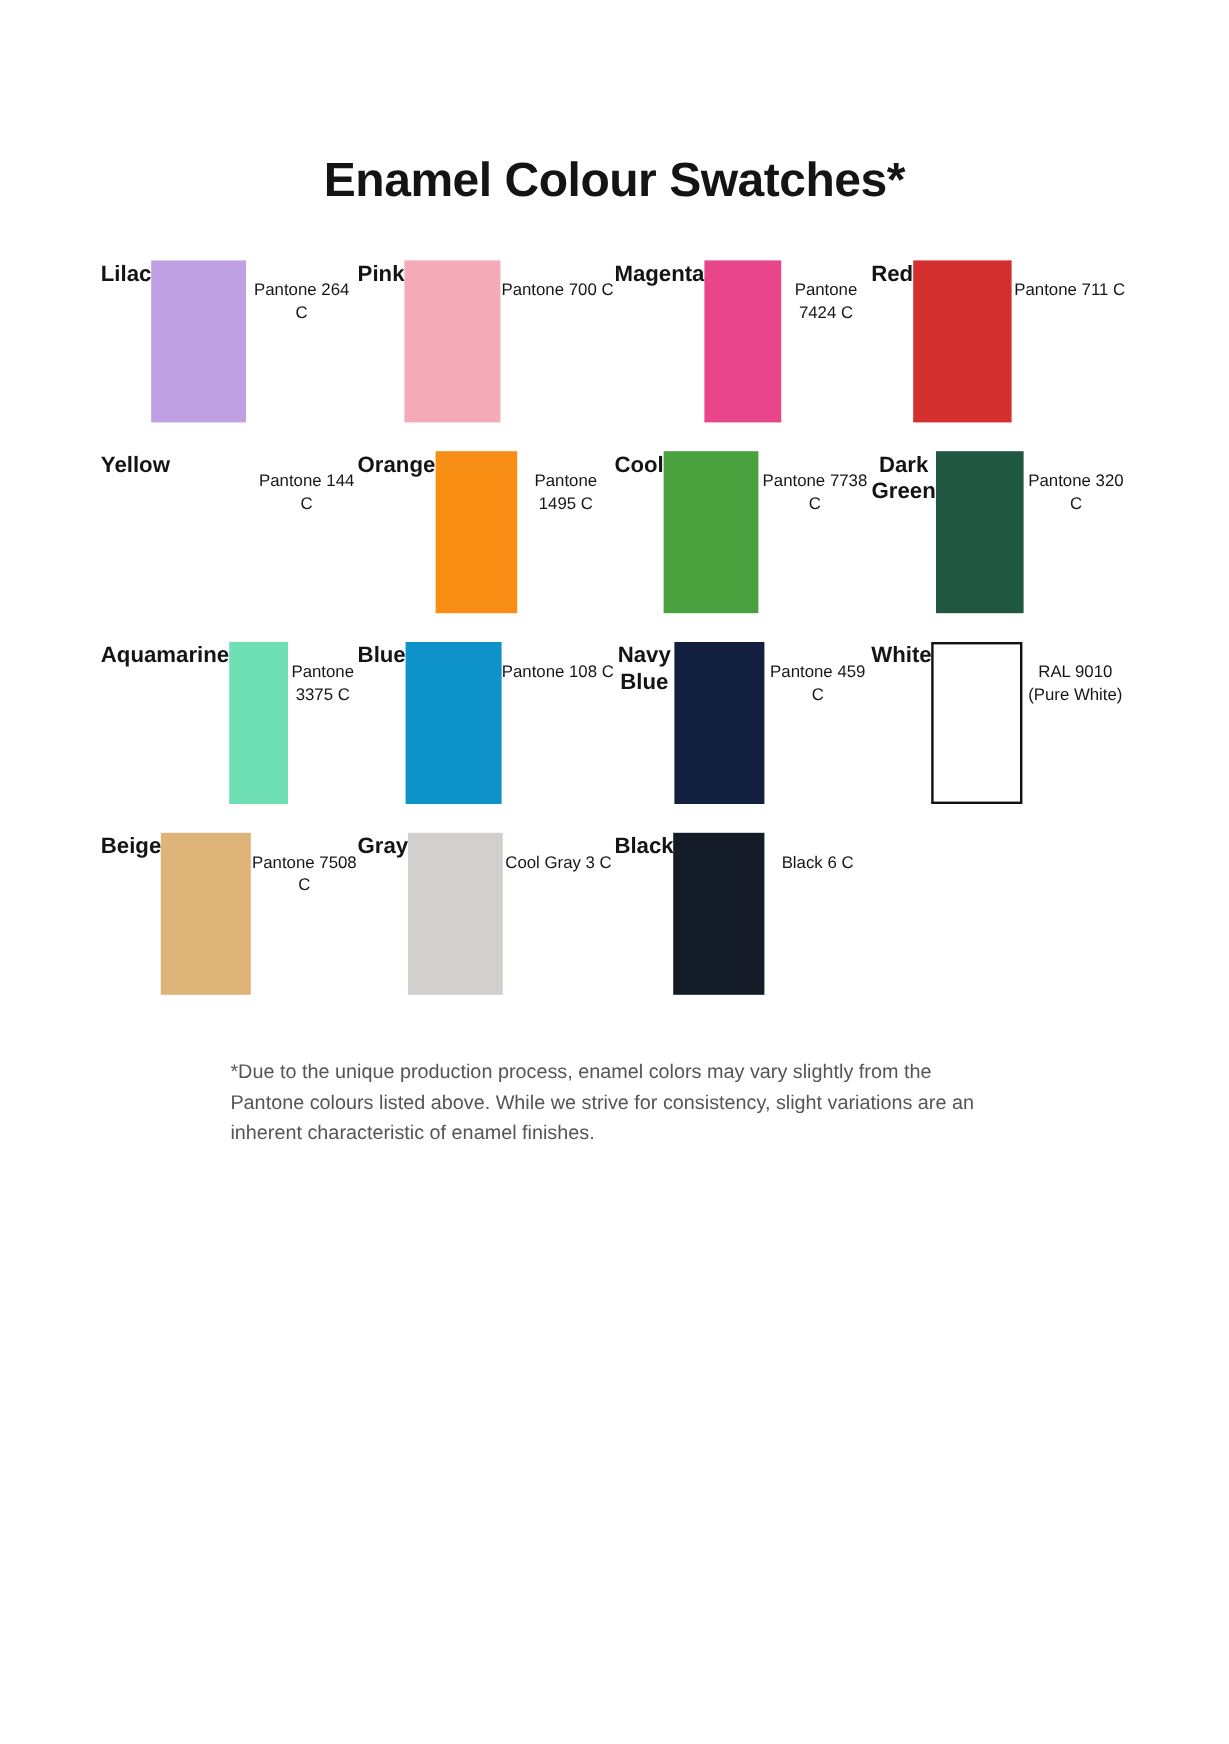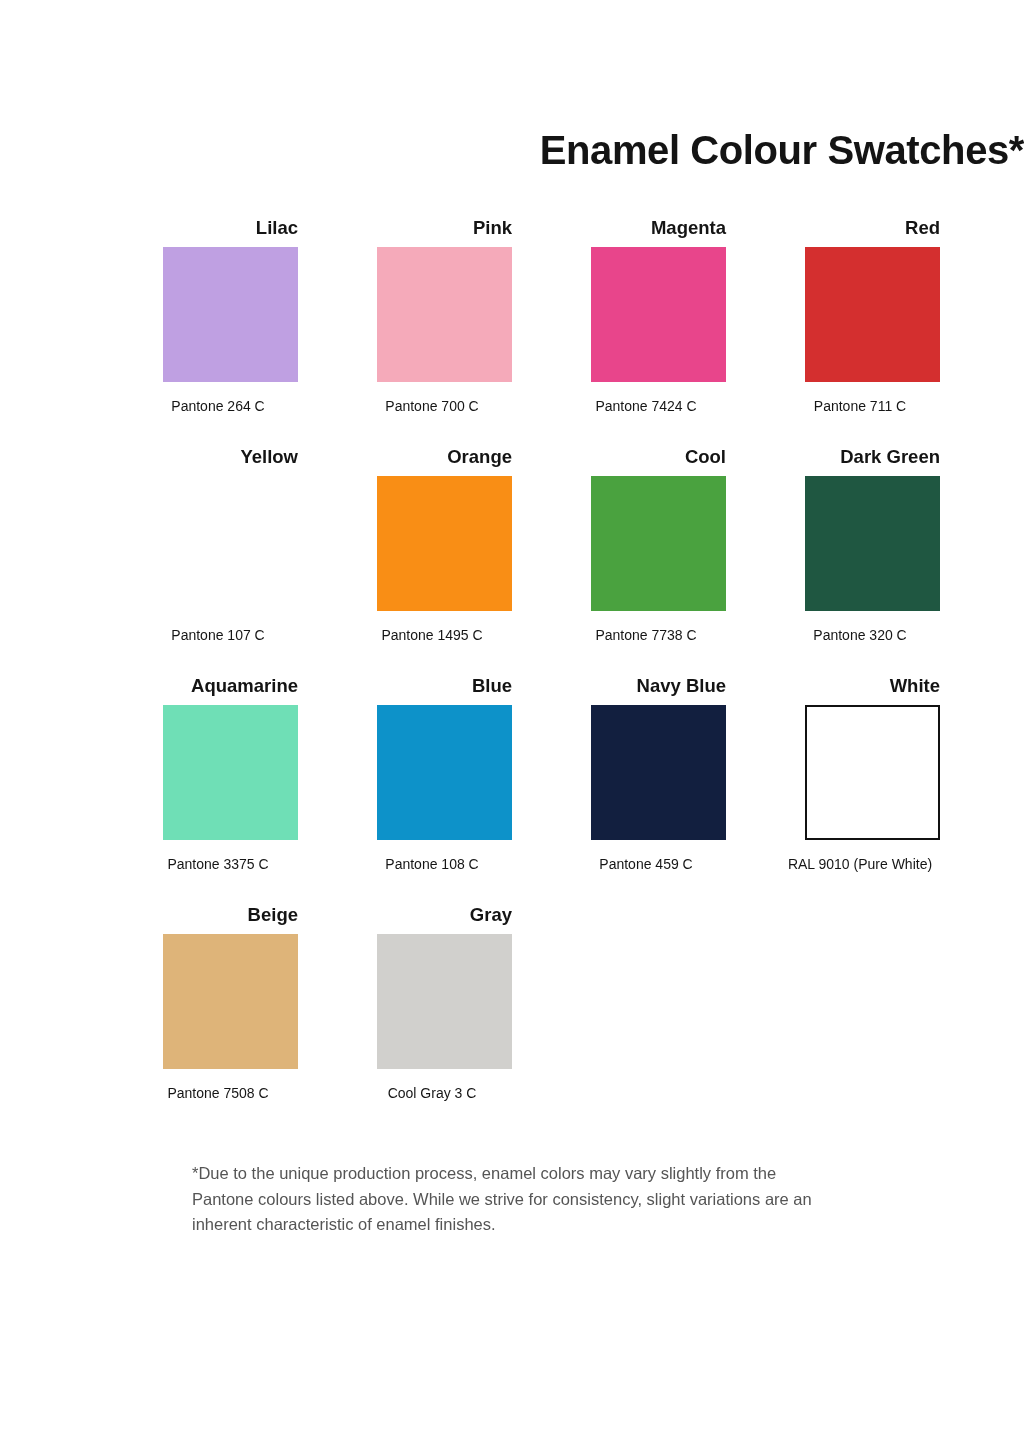--- a/index.html
+++ b/index.html
@@ -19,21 +19,21 @@
 
   .page {
     width: 1024px;
     height: 1453px;
     padding: 0;
     position: relative;
   }
 
   
   .title {
-    text-align: right;
+    text-align: center;
     font-size: 40px;
     font-weight: bold;
     letter-spacing: -0.4px;
     color: #141414;
     margin-top: 128px;
   }
 
   
   .grid {
     margin: 0 auto;
@@ -41,22 +41,22 @@
     width: 856px;
     display: grid;
     grid-template-columns: repeat(4, 1fr);
     column-gap: 0px;
     row-gap: 0px;
   }
 
   .cell {
     width: 214px;
     display: flex;
-    flex-direction: column;
-    align-items: flex-end;
+    flex-direction: row;
+    align-items: flex-start;
   }
 
   .swatch-name {
     font-size: 18.5px;
     font-weight: bold;
     color: #141414;
     text-align: center;
     line-height: 1.2;
     height: 26px;
     margin-bottom: 4px;
@@ -120,21 +120,21 @@
         <div class="swatch-code">Pantone 7424 C</div>
       </div>
       <div class="cell">
         <div class="swatch-name">Red</div>
         <div class="swatch" style="background: rgb(212, 47, 47);"></div>
         <div class="swatch-code">Pantone 711 C</div>
       </div>
       <div class="cell">
         <div class="swatch-name">Yellow</div>
         <div class="swatch"></div>
-        <div class="swatch-code">Pantone 107 C</div>
+        <div class="swatch-code">Pantone 144 C</div>
       </div>
       <div class="cell">
         <div class="swatch-name">Orange</div>
         <div class="swatch" style="background: rgb(249, 142, 21);"></div>
         <div class="swatch-code">Pantone 1495 C</div>
       </div>
       <div class="cell">
         <div class="swatch-name">Cool</div>
         <div class="swatch" style="background: rgb(74, 162, 63);"></div>
         <div class="swatch-code">Pantone 7738 C</div>
@@ -167,17 +167,22 @@
       <div class="cell">
         <div class="swatch-name">Beige</div>
         <div class="swatch" style="background: rgb(222, 180, 121);"></div>
         <div class="swatch-code">Pantone 7508 C</div>
       </div>
       <div class="cell">
         <div class="swatch-name">Gray</div>
         <div class="swatch" style="background: rgb(209, 208, 205);"></div>
         <div class="swatch-code">Cool Gray 3 C</div>
       </div>
+      <div class="cell">
+        <div class="swatch-name">Black</div>
+        <div class="swatch" style="background: rgb(20, 28, 40);"></div>
+        <div class="swatch-code">Black 6 C</div>
+      </div>
     </div>
 
   <p class="footnote">*Due to the unique production process, enamel colors may vary slightly from the Pantone colours listed above. While we strive for consistency, slight variations are an inherent characteristic of enamel finishes.</p>
 
 </div>
 
 </body></html>

